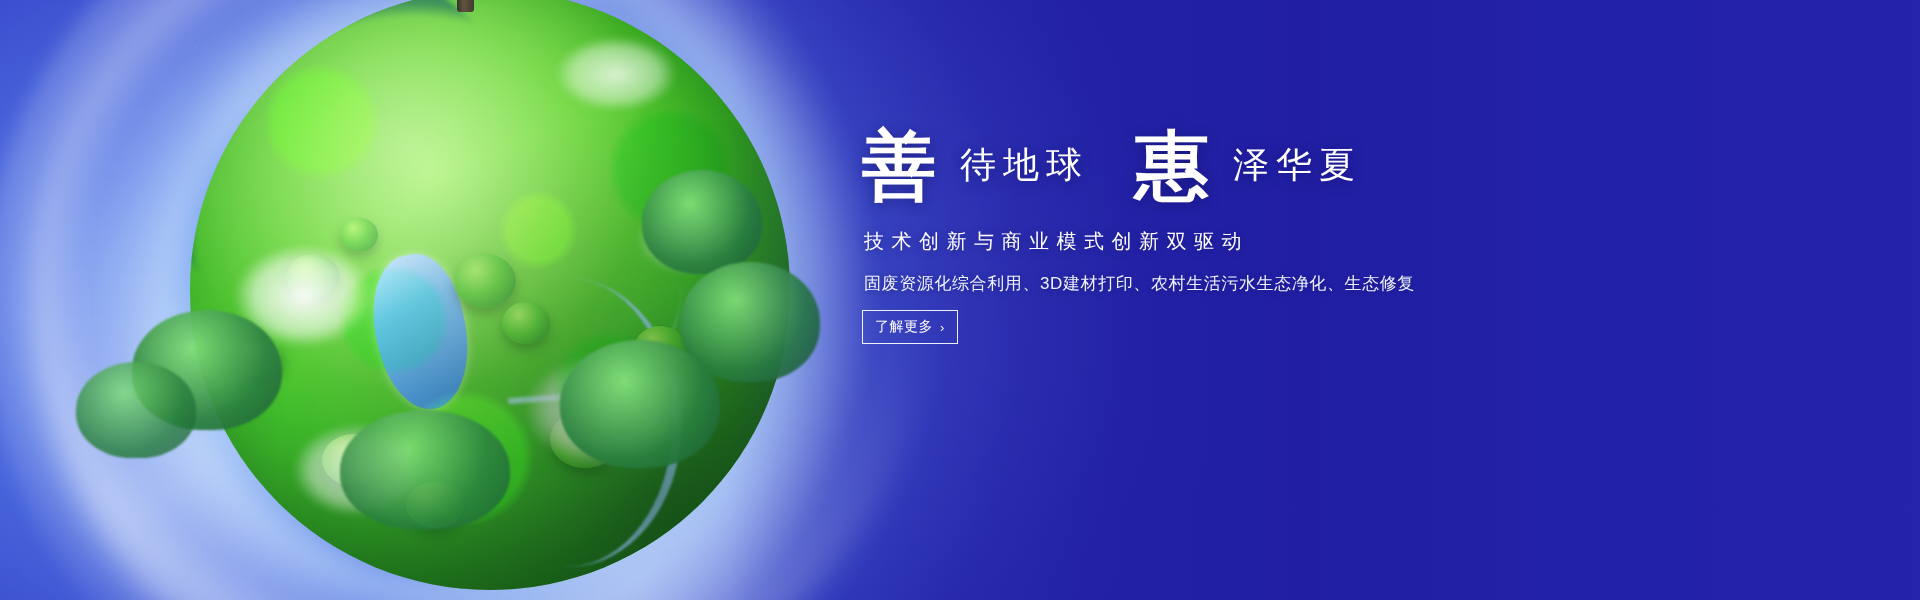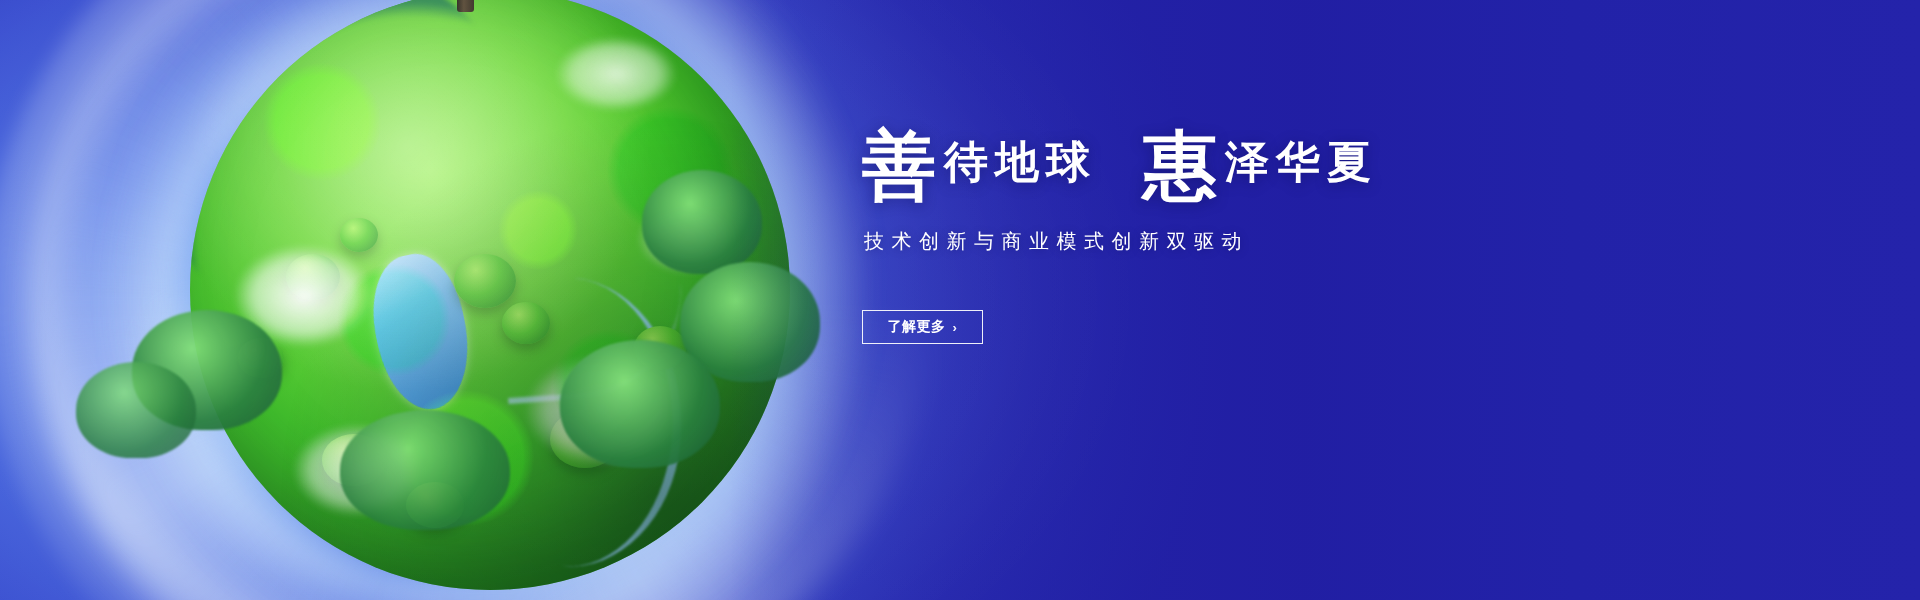--- a/index.html
+++ b/index.html
@@ -175,46 +175,45 @@
     color:#ffffff;
     text-shadow:0 2px 14px rgba(10,10,80,.45);
   }
   .headline .brush{
     font-family:"DejaVu Serif","Liberation Serif",serif;
     font-size:74px; line-height:1; font-weight:700;
     letter-spacing:0; vertical-align:-10px;
   }
   .headline .plain{
     font-family:"DejaVu Serif","Liberation Serif",serif;
-    font-size:44px; line-height:1; font-weight:700;
-    letter-spacing:7px; margin-left:8px; vertical-align:4px;
+    font-size:36px; line-height:1; font-weight:400;
+    letter-spacing:7px; margin-left:24px; vertical-align:4px;
   }
   .headline .gap{ display:inline-block; width:46px; }
 
   .subtitle{
     position:absolute; top:228px; left:2px;
     font-size:20px; font-weight:400; color:#ffffff;
     letter-spacing:7.5px; white-space:nowrap;
     text-shadow:0 1px 8px rgba(10,10,80,.4);
   }
   .desc{
     position:absolute; top:272px; left:2px;
     font-size:17px; font-weight:400; color:#eef2ff;
     letter-spacing:.6px; white-space:nowrap;
     text-shadow:0 1px 6px rgba(10,10,80,.4);
   }
   .cta{
     position:absolute; top:310px; left:0;
-    width:121px; height:34px;
+    width:96px; height:34px;
     border:1px solid rgba(255,255,255,.92);
     background:transparent;
     color:#ffffff; font-size:14px; letter-spacing:.5px;
     display:flex; align-items:center; justify-content:center; gap:7px;
     cursor:pointer;
-    font-weight:bold;
   }
   .cta .chev{ font-size:13px; line-height:1; opacity:.95; }
 </style>
 </head>
 <body>
 
 <div class="banner">
 
   <div class="planet-wrap">
     <div class="halo"></div>
@@ -266,20 +265,21 @@
   <div class="vignette"></div>
 
   <div class="content">
 
     <div class="headline">
       <span class="brush">善</span><span class="plain">待地球</span><span class="gap"></span><span class="brush">惠</span><span class="plain">泽华夏</span>
     </div>
 
     <div class="subtitle">技术创新与商业模式创新双驱动</div>
 
+    <div class="desc">固废资源化综合利用、3D建材打印、农村生活污水生态净化、生态修复</div>
 
     <div class="cta">
       <span>了解更多</span>
       <span class="chev">›</span>
     </div>
 
   </div>
 </div>
 
 </body></html>

